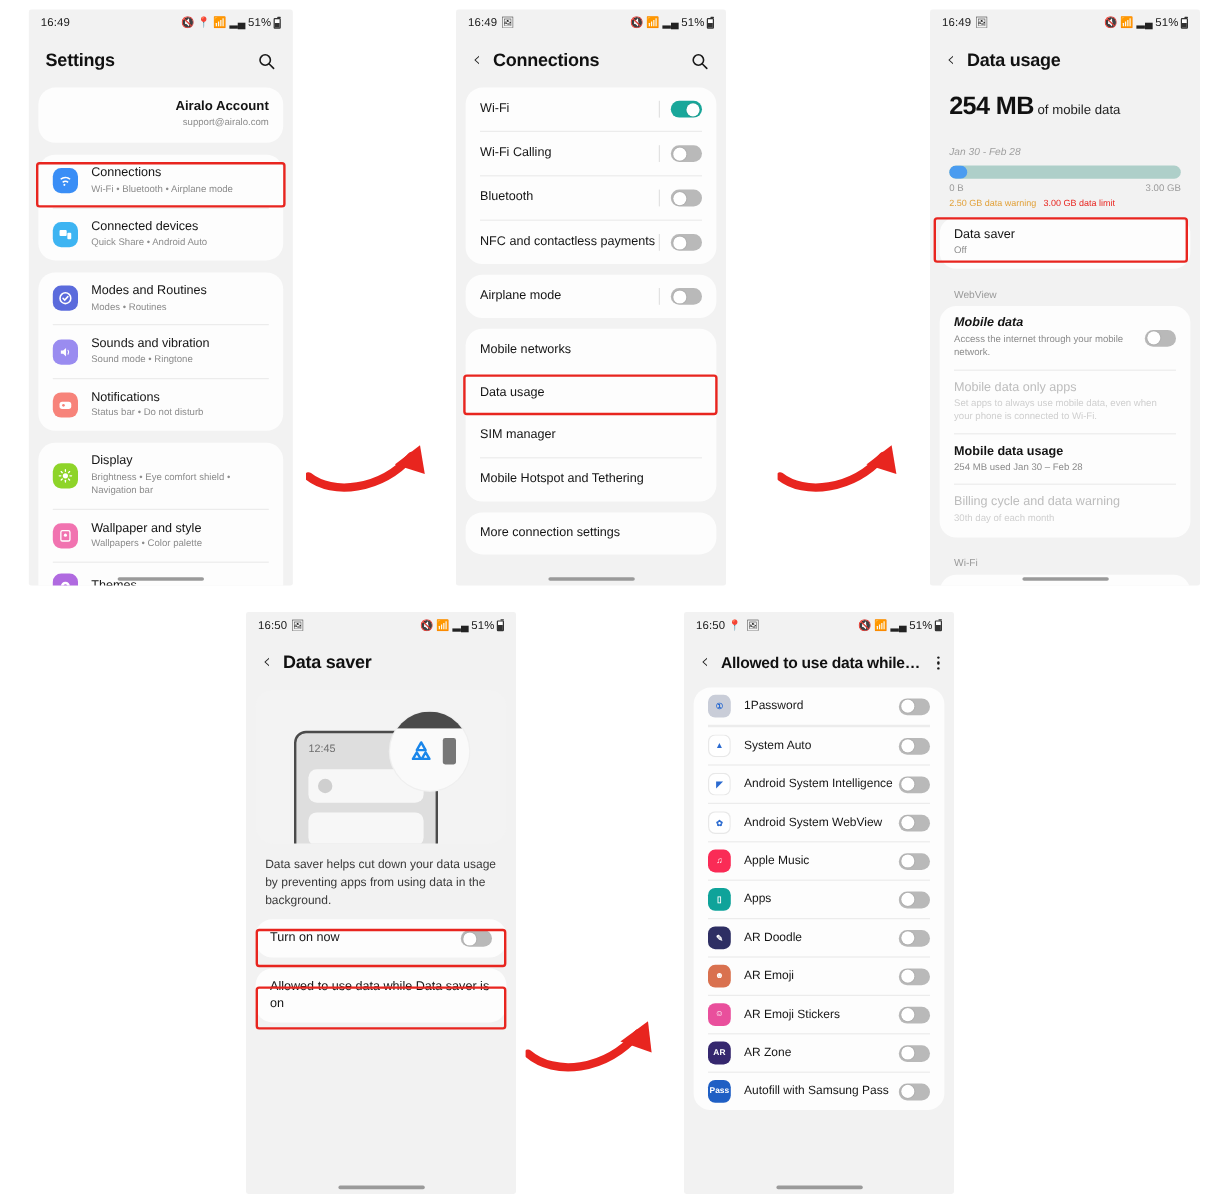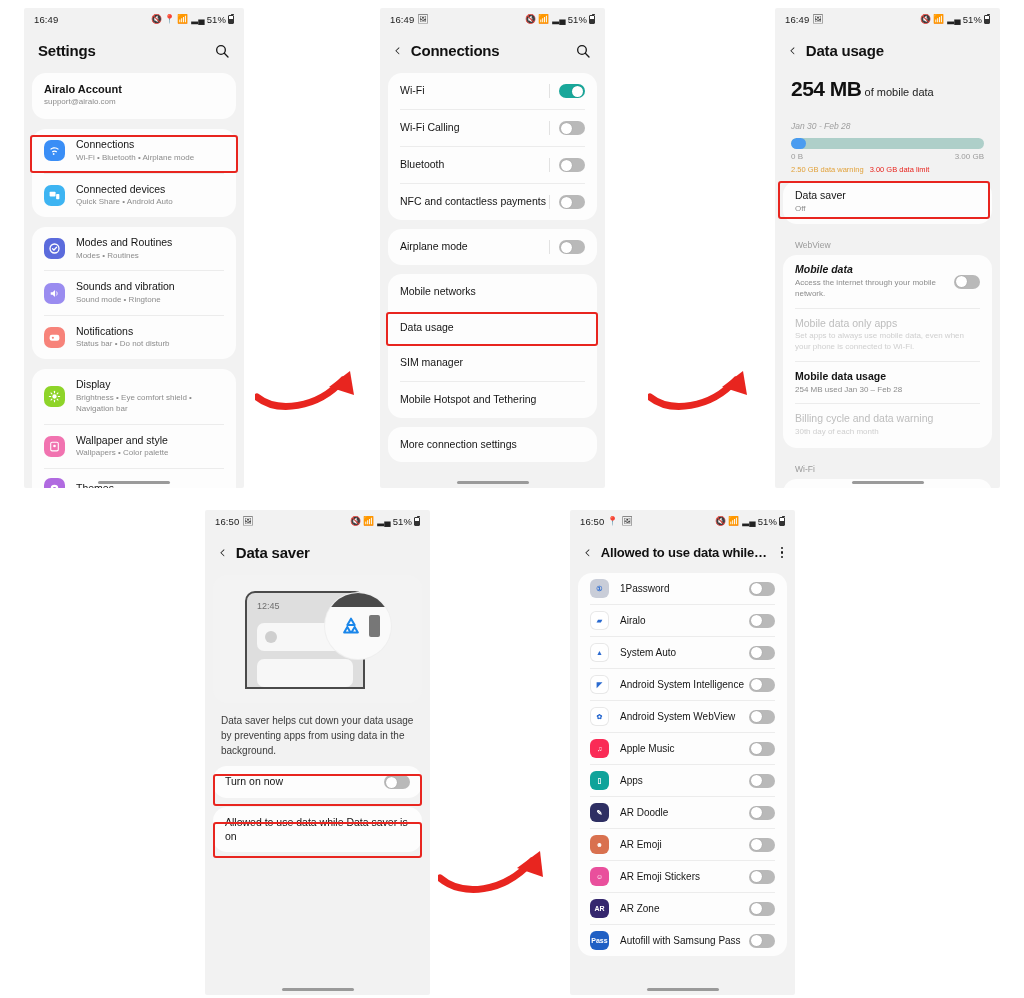--- a/index.html
+++ b/index.html
@@ -85,21 +85,21 @@
   .du-big .range { font-size: 8.5px; color: #a0a0a0; margin-top: 20px; font-style: italic; }
   .bar { height: 11px; border-radius: 7px; background: #aecfc9; margin: 7px 16px 0 16px; position: relative; overflow:hidden;}
   .bar .fill { position:absolute; left:0; top:0; bottom:0; width:8%; background:#4a9cf0; border-radius:7px;}
   .barlabels { display:flex; justify-content:space-between; font-size:8px; color:#9b9b9b; margin:3px 16px 0 16px;}
   .warnline { font-size: 7.5px; margin: 4px 16px 7px 16px; }
   .warnline .w { color: #e2a23b; }
   .warnline .l { color: #e8251f; margin-left: 4px; }
 
   
   .illus { background:#f3f3f3; border-radius:14px; margin:0 8px 10px 8px; height:128px; position:relative; overflow:hidden;}
-  .illus .dev { position:absolute; left:32px; top:16px; width:120px; height:98px; background:#dedede;
+  .illus .dev { position:absolute; left:32px; top:34px; width:120px; height:98px; background:#dedede;
                 border:2px solid #4a4a4a; border-radius:10px 10px 0 0; }
   .illus .dev .time { position:absolute; left:10px; top:8px; font-size:9px; color:#6e6e6e; }
   .illus .dev .c1 { position:absolute; left:10px; top:30px; right:10px; height:28px; background:#f7f7f7; border-radius:7px; }
   .illus .dev .c1:before { content:""; position:absolute; left:8px; top:8px; width:12px; height:12px; border-radius:50%; background:#cfcfcf; }
   .illus .dev .c2 { position:absolute; left:10px; top:66px; right:10px; height:28px; background:#f7f7f7; border-radius:7px; }
   .illus .mag { position:absolute; left:112px; top:18px; width:66px; height:66px; border-radius:50%;
                 background:#fafafa; overflow:hidden; box-shadow:0 0 0 1px #efefef;}
   .illus .mag .top { position:absolute; left:0; right:0; top:0; height:14px; background:#4a4a4a; }
   .illus .mag .batt { position:absolute; right:11px; top:22px; width:11px; height:22px; background:#777; border-radius:2px;}
   .illus .mag svg { position:absolute; left:15px; top:22px; width:22px; height:22px;}
@@ -136,21 +136,21 @@
 
     <div class="titlebar">
       <h1>Settings</h1>
       <div class="spacer"></div>
       <svg class="icon-search" viewBox="0 0 24 24" fill="none" stroke="#1a1a1a" stroke-width="2">
         <circle cx="10.5" cy="10.5" r="6.5"></circle>
           <line x1="15.5" y1="15.5" x2="21" y2="21" stroke-linecap="round"></line>
       </svg>
     </div>
 
-    <div class="card" style="margin-bottom:10px;">
+    <div class="card" style="margin-bottom:10px;text-align:right;">
       <div class="row" style="padding:9px 12px 11px 12px;">
         <div class="txt">
           <div class="t1" style="font-size:11px;font-weight:700;">Airalo Account</div>
           <div class="t2">support@airalo.com</div>
         </div>
       </div>
     </div>
 
     <div class="card" style="position:relative;">
       <div class="row">
@@ -557,25 +557,20 @@
         </div>
     </div>
 
     <div class="card" style="margin:0 8px;" id="applist">
         <div class="approw">
           <div class="ic" style="background: rgb(201, 205, 216); color: rgb(42, 106, 208);">①</div>
           <div class="nm">1Password</div>
           <div class="toggle"></div>
         </div>
         <div class="divider"></div>
-        <div class="approw">
-          <div class="ic" style="background: rgb(255, 255, 255); color: rgb(42, 106, 208); box-shadow: rgb(232, 232, 232) 0px 0px 0px 1px inset;">▰</div>
-          <div class="nm">Airalo</div>
-          <div class="toggle"></div>
-        </div>
         <div class="divider"></div>
         <div class="approw">
           <div class="ic" style="background: rgb(255, 255, 255); color: rgb(42, 106, 208); box-shadow: rgb(232, 232, 232) 0px 0px 0px 1px inset;">▲</div>
           <div class="nm">System Auto</div>
           <div class="toggle"></div>
         </div>
         <div class="divider"></div>
         <div class="approw">
           <div class="ic" style="background: rgb(255, 255, 255); color: rgb(42, 106, 208); box-shadow: rgb(232, 232, 232) 0px 0px 0px 1px inset;">◤</div>
           <div class="nm">Android System Intelligence</div>

